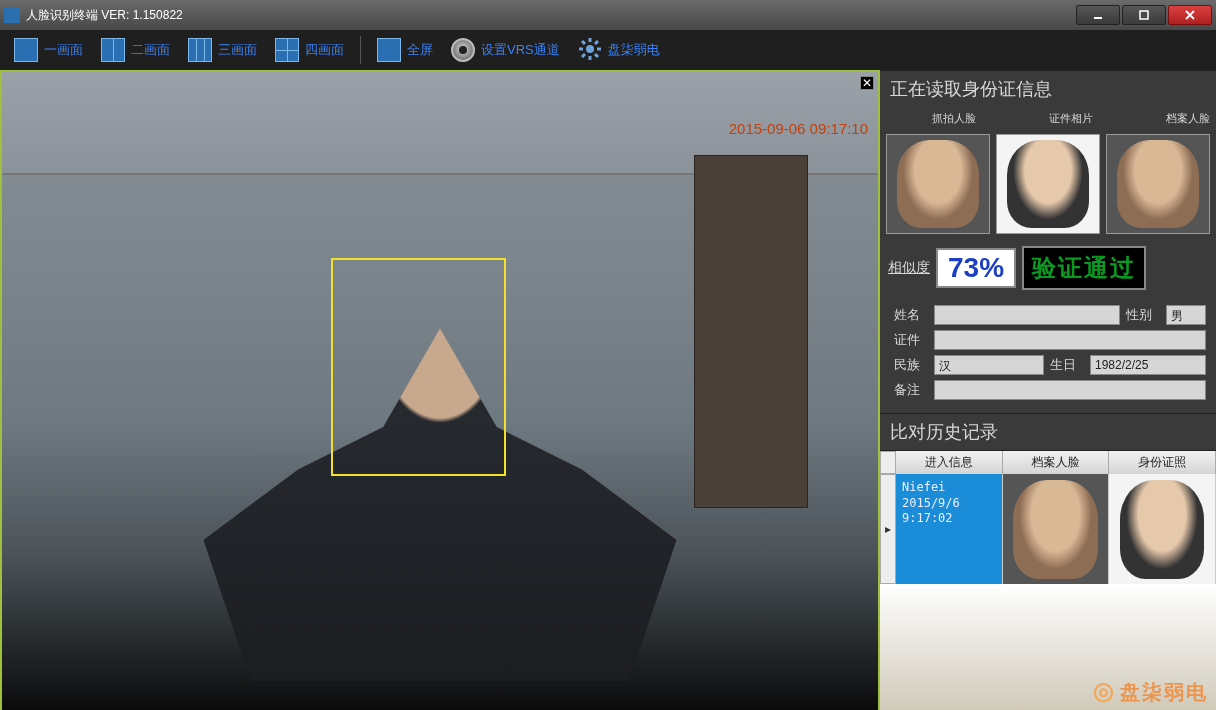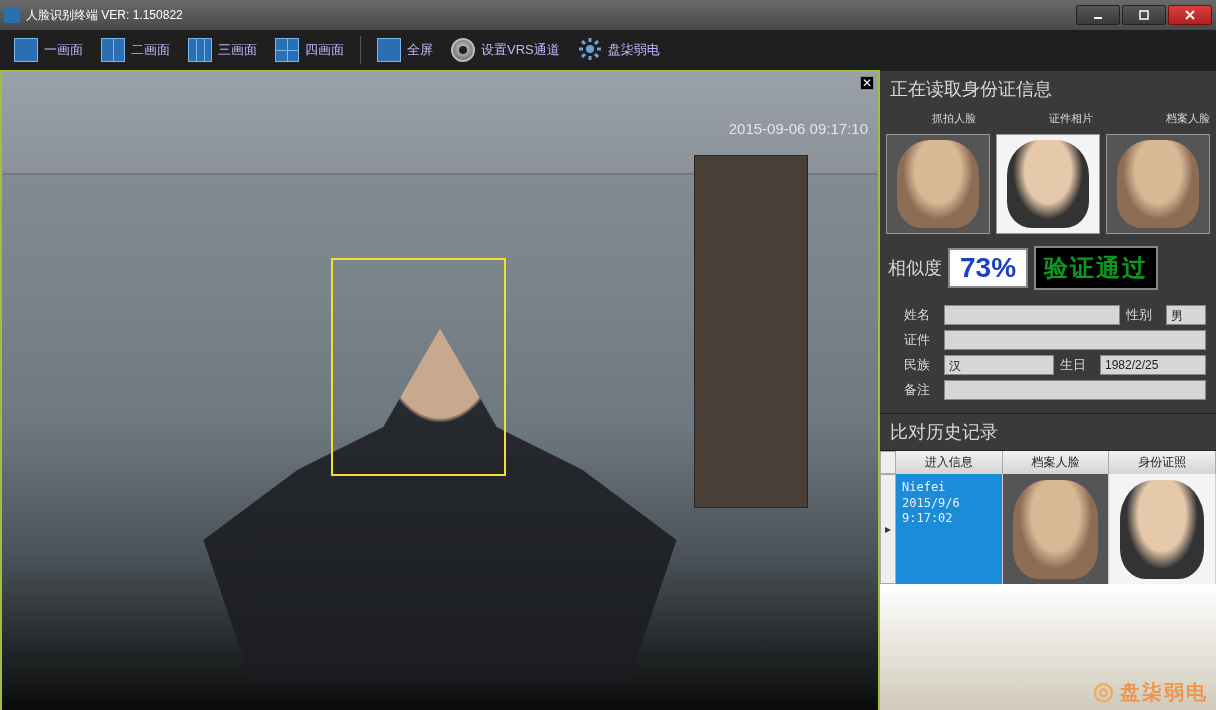--- a/index.html
+++ b/index.html
@@ -38,21 +38,21 @@
 
 .toolbar {
   height: 40px;
   background: #1f1f1f;
   display: flex; align-items: center;
   padding: 4px 8px;
   gap: 6px;
 }
 .tbtn {
   display: flex; align-items: center; gap: 6px;
-  color: #c4b5fd; font-size: 13px;
+  color: #3b82f6; font-size: 13px;
   padding: 3px 6px;
   cursor: pointer;
 }
 .tbtn .ticon {
   width: 24px; height: 24px;
   position: relative;
   background: #2b6fb3;
   border: 1px solid #7bb7ea;
 }
 .tbtn .ticon.two::after { content:""; position:absolute; left:50%; top:0; bottom:0; width:1px; background:#7bb7ea; }
@@ -83,21 +83,21 @@
   position: relative;
 }
 .video-feed {
   position: absolute; inset: 0;
   background: linear-gradient(to bottom, #8a9298 0%, #7a838a 35%, #6e7880 55%, #4c545a 75%, #090909 100%);
 }
 .ceiling { position:absolute; top:0; left:0; right:0; height:16%; background: linear-gradient(#9aa1a8,#8b929a); border-bottom:2px solid #777; }
 .door { position:absolute; top:13%; left:79%; width:13%; height:55%; background:#4a4038; border:1px solid #2b241f; }
 .overlay-timestamp {
   position: absolute; top: 48px; right: 10px;
-  color: #e5e5e5; font-size: 15px;
+  color: #c2410c; font-size: 15px;
   font-family: Arial, sans-serif;
 }
 .close-x {
   position:absolute; top:4px; right:4px;
   width:14px; height:14px; background:#000;
   color:#fff; text-align:center; line-height:12px;
   font-size:12px; cursor:pointer; border:1px solid #888;
 }
 .face-box {
   position:absolute;
@@ -138,32 +138,32 @@
 }
 .face-placeholder {
   width:80%; height:90%;
   background: radial-gradient(ellipse at 50% 35%, #d9b896 0 40%, #8e6d55 60%);
   border-radius: 40% 40% 30% 30%;
 }
 .idphoto { background:#f4f4f4; }
 .idphoto .face-placeholder{ background: radial-gradient(ellipse at 50% 35%, #e6c8aa 0 40%, #333 60%); }
 
 .sim-row { display:flex; align-items:center; gap:6px; padding:8px; }
-.sim-label { font-size:18px; }
+.sim-label { font-size:14px;text-decoration:underline; }
 .sim-value-box {
   background:#fff; color:#1c3fc4; font-weight:bold; font-size:28px;
   padding: 2px 10px; border:2px solid #888;text-align:right;
 }
 .sim-pass-box {
   background:#000000; color:#0a9a22; font-weight:bold; font-size:24px;
   padding: 4px 8px; border:2px solid #888; letter-spacing:2px;
 }
 
 .form-grid {
-  padding: 2px 10px 8px 24px;
+  padding: 2px 10px 8px 14px;
 }
 .frow { display:flex; align-items:center; gap:6px; margin:5px 0; font-size:13px;}
 .flabel { width:34px; }
 .finput {
   flex:1; height:20px; background:#d6d6d6; border:1px solid #888;
   padding:2px 4px; font-size:12px; color:#222;
 }
 .finput.narrow { flex:0 0 40px; }
 .finput.addr { height:34px; white-space:normal; line-height:1.2;}
 

